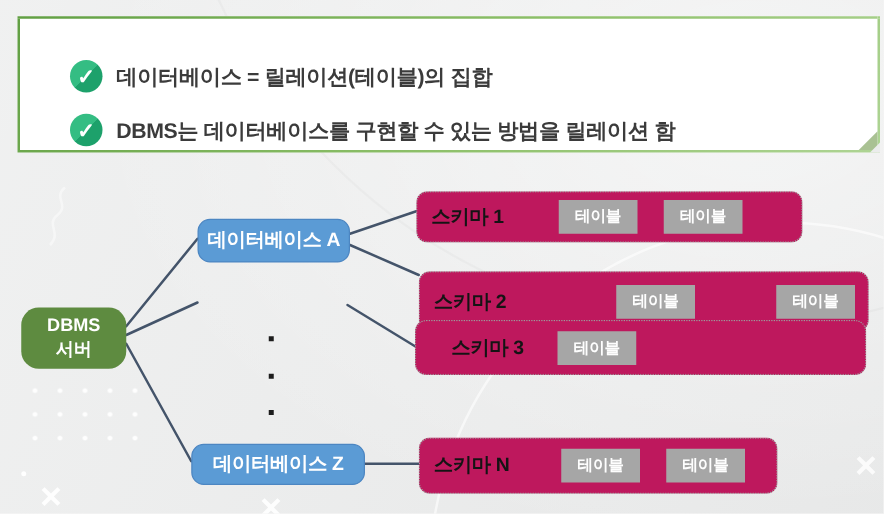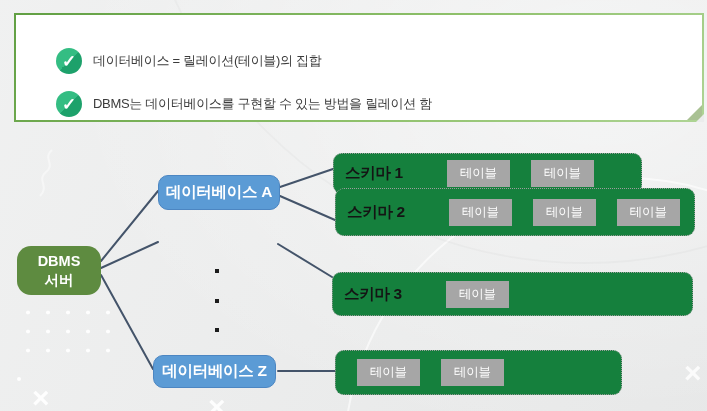--- a/index.html
+++ b/index.html
@@ -31,46 +31,46 @@
       border-bottom:15px solid #a9c193;border-left:15px solid transparent;}
   .fold-cut{position:absolute;right:-2px;bottom:-2px;width:0;height:0;
       border-bottom:8px solid #ebecec;border-left:8px solid transparent;}
   .bullet{position:absolute;left:40px;display:flex;align-items:center;gap:11px;}
   .bullet.b1{top:33px;}
   .bullet.b2{top:76px;}
   .check{width:26px;height:26px;border-radius:50%;flex:0 0 26px;
       background:linear-gradient(135deg,#34bd83 50%,#1da16b 50%);
       color:#fff;display:flex;align-items:center;justify-content:center;
       font-size:17px;font-weight:bold;}
-  .bullet-text{font-size:13px;font-weight:400;color:#3b3b3b;letter-spacing:-0.3px;white-space:nowrap;}
+  .bullet-text{font-size:17px;font-weight:700;color:#3b3b3b;letter-spacing:-0.3px;white-space:nowrap;}
 
   
   svg.links{position:absolute;left:0;top:0;pointer-events:none;}
 
   
   .node{position:absolute;display:flex;align-items:center;justify-content:center;
       color:#fff;font-weight:bold;text-align:center;box-sizing:border-box;}
   .server{left:17px;top:246px;width:84px;height:49px;background:#5e8b40;border-radius:14px;
       font-size:14.5px;line-height:1.3;flex-direction:column;}
   .db{background:#5b9bd5;border:1px solid #4c86c2;border-radius:10px;font-size:15.5px;white-space:nowrap;letter-spacing:-0.3px;}
   .db-a{left:158px;top:175px;width:122px;height:35px;}
   .db-b{left:158px;top:225px;width:120px;height:35px;}
-  .db-z{left:153px;top:355px;width:123px;height:33px;}
+  .db-z{left:153px;top:355px;width:139px;height:33px;}
   .vdot{position:absolute;left:215px;width:4px;height:4px;background:#1c1c1c;}
 
-  .schema{position:absolute;background:#15803d;border:1.5px dotted #9d9d9d;border-radius:9px;
+  .schema{position:absolute;background:#be185d;border:1.5px dotted #9d9d9d;border-radius:9px;
       box-sizing:border-box;display:flex;align-items:center;padding-left:11px;}
   .schema-label{font-size:15.5px;font-weight:bold;color:#141414;width:92px;flex:0 0 92px;
       letter-spacing:-0.3px;white-space:nowrap;}
   .tbl{background:#a6a6a6;color:#fefefe;font-size:12.5px;letter-spacing:-0.2px;
-      padding:5px 13px;margin-left:10px;white-space:nowrap;}
+      padding:5px 13px;margin-left:10px;white-space:nowrap;font-weight:bold;}
   .tbl + .tbl{margin-left:21px;}
   .s1{left:333px;top:153px;width:309px;height:41px;}
-  .s2{left:335px;top:188px;width:360px;height:48px;}
-  .s3{left:332px;top:272px;width:361px;height:44px;}
+  .s2{left:335px;top:217px;width:360px;height:48px;gap:44px;}
+  .s3{left:332px;top:256px;width:361px;height:44px;text-align:center;}
   .sn{left:335px;top:350px;width:287px;height:45px;}
 </style>
 </head>
 <body>
 
 <div class="stage">
 
   <div class="bg-sheen"></div>
   <div class="bg-arc arc1"></div>
   <div class="bg-arc arc2"></div>
@@ -132,17 +132,18 @@
     <span class="tbl">테이블</span>
     <span class="tbl">테이블</span>
   </div>
 
   <div class="schema s3">
     <span class="schema-label">스키마 3</span>
     <span class="tbl">테이블</span>
   </div>
 
   <div class="schema sn">
+    <span class="schema-label">스키마 N</span>
     <span class="tbl">테이블</span>
     <span class="tbl">테이블</span>
   </div>
 
 </div>
 
 </body></html>

